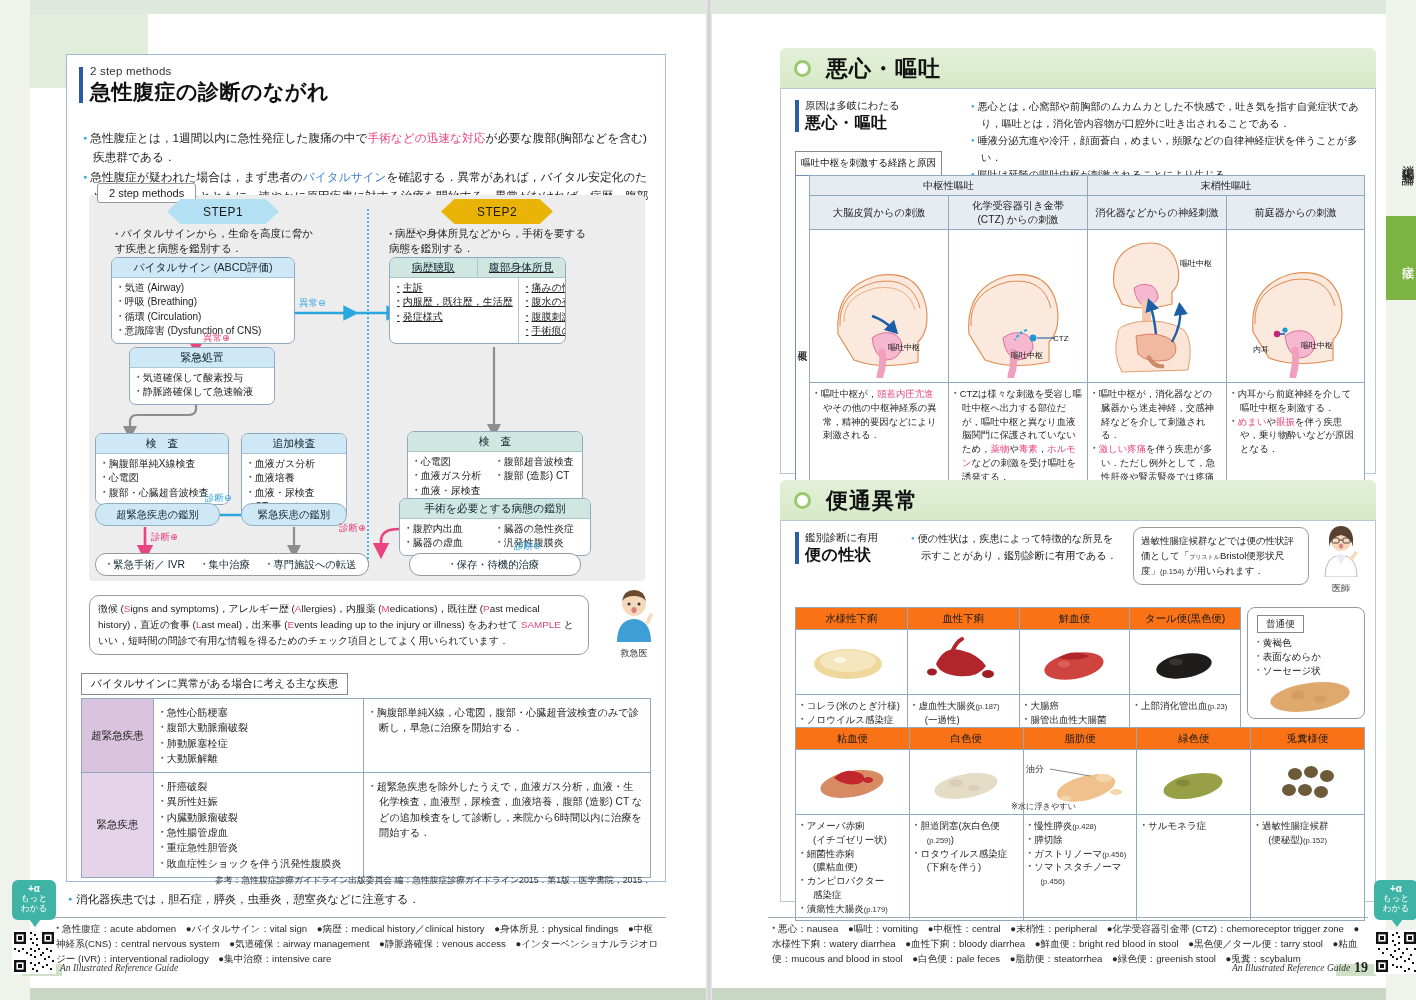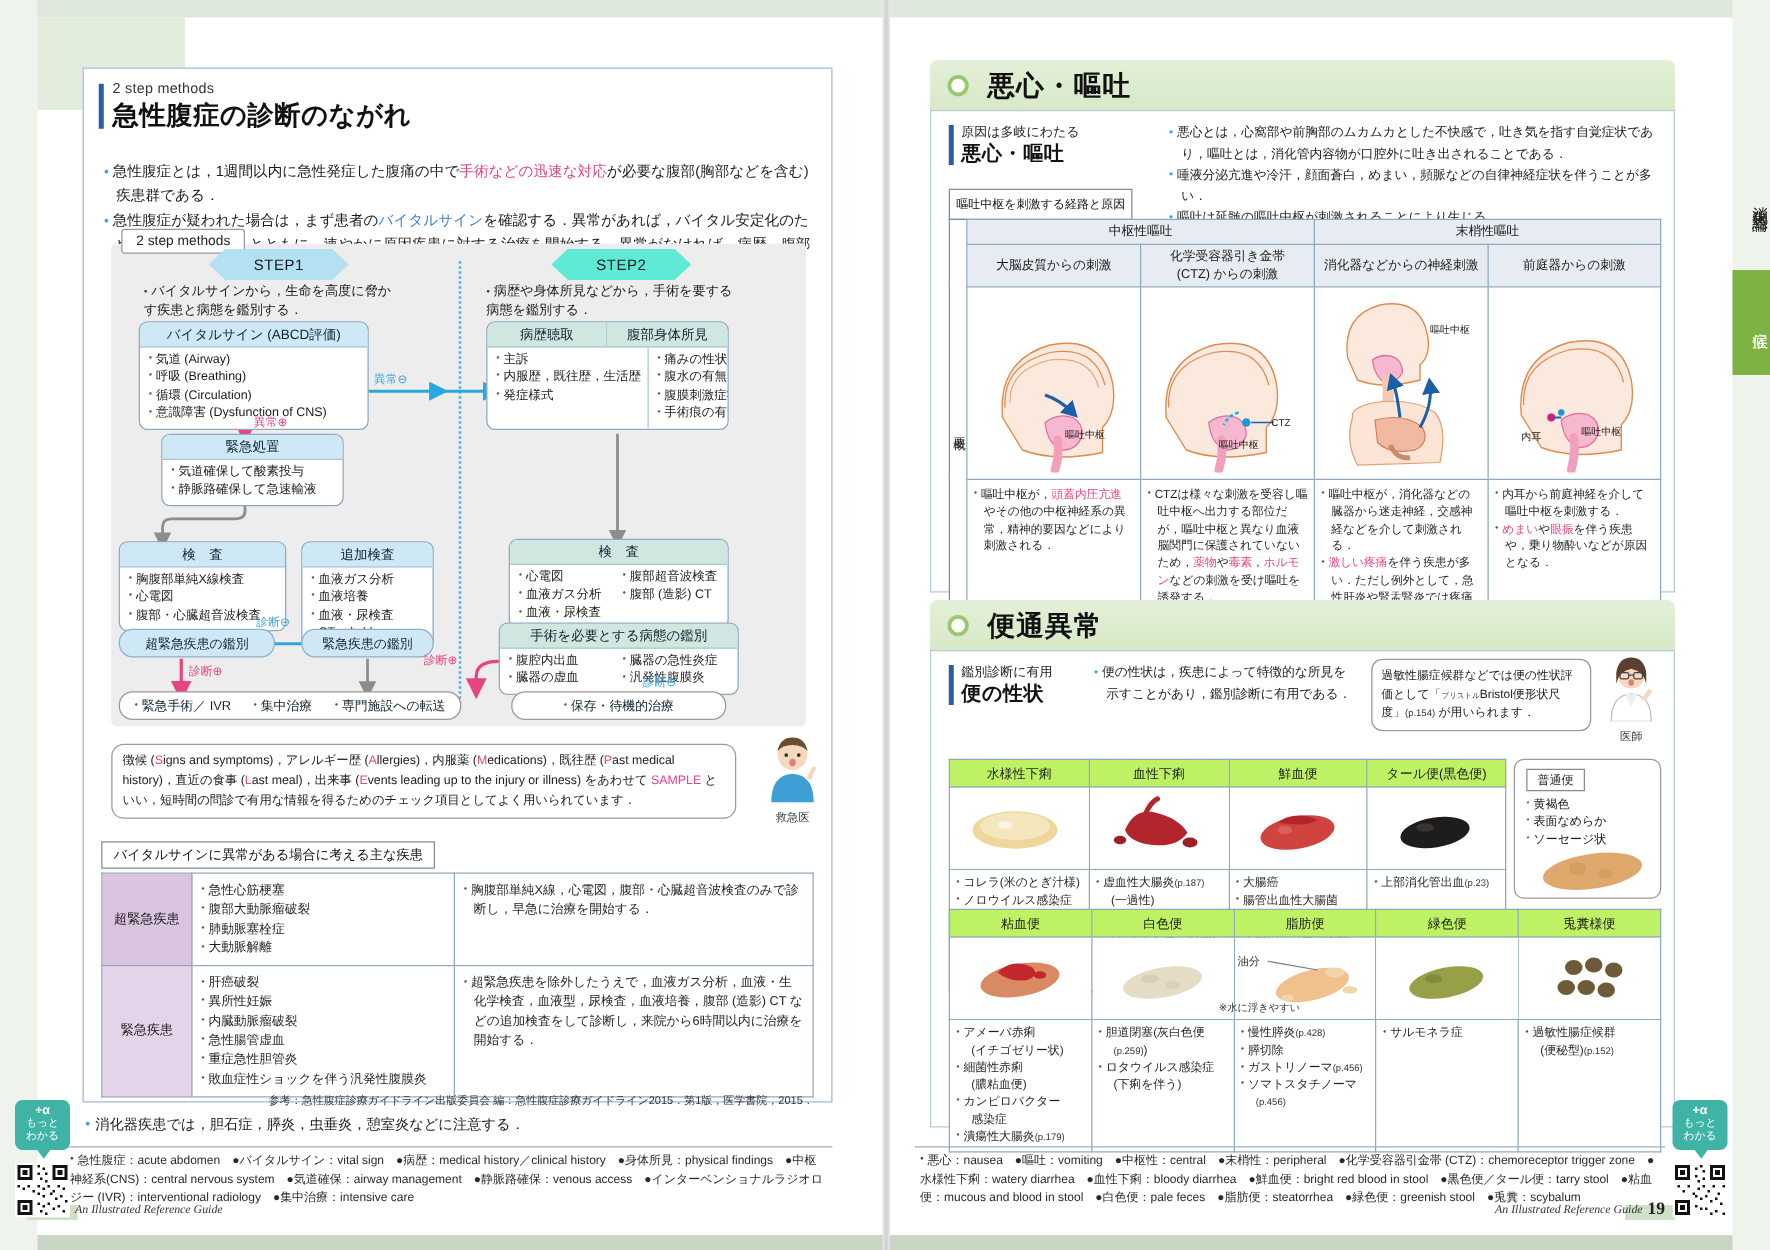--- a/index.html
+++ b/index.html
@@ -16,21 +16,21 @@
   .gutter-l { position:absolute; left:0; top:0; width:30px; height:1000px; background:#eef3ec; }
   .gutter-r { position:absolute; right:0; top:0; width:30px; height:1000px; background:#eef3ec; }
   .band-top { position:absolute; left:0; top:0; width:1416px; height:14px; background:#dfe8dc;}
   .band-bot { position:absolute; left:0; bottom:0; width:1416px; height:12px; background:#c9d6c4;}
   .mid-seam { position:absolute; left:706px; top:0; width:6px; height:1000px;
               background:linear-gradient(to right,#e9e9e9,#cfcfcf,#e9e9e9); }
   .corner-green { position:absolute; left:30px; top:14px; width:118px; height:74px; background:#e3eddc; }
 
   
   .page-l { position:absolute; left:30px; top:14px; width:676px; height:974px; }
-  .page-r { position:absolute; left:696px; top:14px; width:674px; height:974px; }
+  .page-r { position:absolute; left:732px; top:14px; width:674px; height:974px; }
 
   .main-box {
     position:absolute; left:36px; top:40px; width:600px; height:828px;
     border:1px solid #9fb8d6; background:#fff;
   }
   .sec-eyebrow { font-size:11.5px; color:#333; letter-spacing:.2px; }
   .sec-title-l {
     font-family:"DejaVu Sans","Liberation Sans",sans-serif;
     font-size:21px; font-weight:bold; color:#111; letter-spacing:.5px; margin-top:1px;
   }
@@ -53,21 +53,21 @@
     border-radius:3px; font-size:11px; padding:3px 11px; color:#222;
   }
   .dotted-div { position:absolute; left:278px; top:14px; width:0; height:358px;
                 border-left:2px dotted #49b5e3; }
   .step-dia {
     position:absolute; width:112px; height:25px; background:#b3e0f2;
     display:flex; align-items:center; justify-content:center;
     font-size:12px; color:#1a1a1a; letter-spacing:.4px;
     clip-path:polygon(12% 0,88% 0,100% 50%,88% 100%,12% 100%,0 50%);
   }
-  .step-dia.s2 { background:#5eead4; }
+  .step-dia.s2 { background:#eab308; }
   .step-lead { position:absolute; font-size:10.5px; line-height:1.4; color:#1a1a1a; }
   .step-lead .d::before { content:"\25CF"; font-size:5px; color:#444; vertical-align:2.5px; margin-right:3px;}
 
   .node {
     position:absolute; background:#fff; border:1px solid #8fa9bf; border-radius:7px; overflow:hidden;
   }
   .node .hd {
     background:#cfe8f5; text-align:center; font-size:10.8px; padding:2.5px 0; color:#10242e;
     border-bottom:1px solid #a9c9da;
   }
@@ -150,21 +150,21 @@
   .vt th { background:#e6ecf2; font-weight:normal; font-size:10.2px; padding:3px 2px; color:#1a1a1a; line-height:1.3;}
   .vt td.sidelab { background:#fff; width:17px; font-size:10px; text-align:center; line-height:1.1; color:#1a1a1a;}
   .vt td.fig { background:#fff; height:148px; vertical-align:top; padding:0; }
   .vt td.txt { background:#fff; vertical-align:top; padding:4px 5px; font-size:9.4px; line-height:1.48; }
   .vt td.txt p { margin:0; text-indent:-8px; padding-left:8px; }
   .vt td.txt p::before { content:"\25CF"; font-size:4.5px; color:#555; vertical-align:3px; margin-right:3px;}
   .pk { color:#e8447f; }
 
   
   .st { position:absolute; border-collapse:collapse; border:1px solid #6f8fb5; }
-  .st th { background:#bef264; font-weight:normal; font-size:10.4px; padding:3.5px 2px; border:1px solid #8fa9bf; color:#1a1a1a;}
+  .st th { background:#f97316; font-weight:normal; font-size:10.4px; padding:3.5px 2px; border:1px solid #8fa9bf; color:#1a1a1a;}
   .st td { border:1px solid #8fa9bf; background:#fff; vertical-align:top; }
   .st td.img { height:62px; padding:0; position:relative; }
   .st td.lst { padding:4px 4px 5px 5px; font-size:9.5px; line-height:1.45; }
   .st td.lst p { margin:0; text-indent:-8px; padding-left:8px; }
   .st td.lst p.sub { text-indent:0; padding-left:9px; }
   .st td.lst p.np::before { content:""; }
   .st td.lst p::before { content:"\25CF"; font-size:4.5px; color:#555; vertical-align:3px; margin-right:3px; }
   .pg { font-size:7.6px; color:#333; }
   .ruby { font-size:6.4px; color:#333; display:block; line-height:1; margin-bottom:-1px;}
 
@@ -324,21 +324,21 @@
             <li>血液・尿検査</li>
             <li>CT　など</li>
           </ul>
         </div>
         <div class="arrow-lbl lbl-blue" style="left:116px; top:297px;">診断⊖</div>
 
         <div class="pill" style="left:6px; top:308px; width:125px;">超緊急疾患の鑑別</div>
         <div class="pill" style="left:152px; top:308px; width:106px;">緊急疾患の鑑別</div>
         <div class="arrow-lbl lbl-pink" style="left:62px; top:336px;">診断⊕</div>
 
-        <div class="node teal" style="left:300px; top:62px; width:194px;">
+        <div class="node teal" style="left:300px; top:62px; width:177px;text-decoration:underline;">
           <div style="display:grid; grid-template-columns:1fr 1fr;">
             <div class="hd" style="border-right:1px solid #a8ccc5;">病歴聴取</div>
             <div class="hd">腹部身体所見</div>
           </div>
           <div style="display:grid; grid-template-columns:1fr 1fr;">
             <ul style="border-right:1px solid #a8ccc5;">
               <li>主訴</li>
               <li>内服歴，既往歴，生活歴</li>
               <li>発症様式</li>
             </ul>

